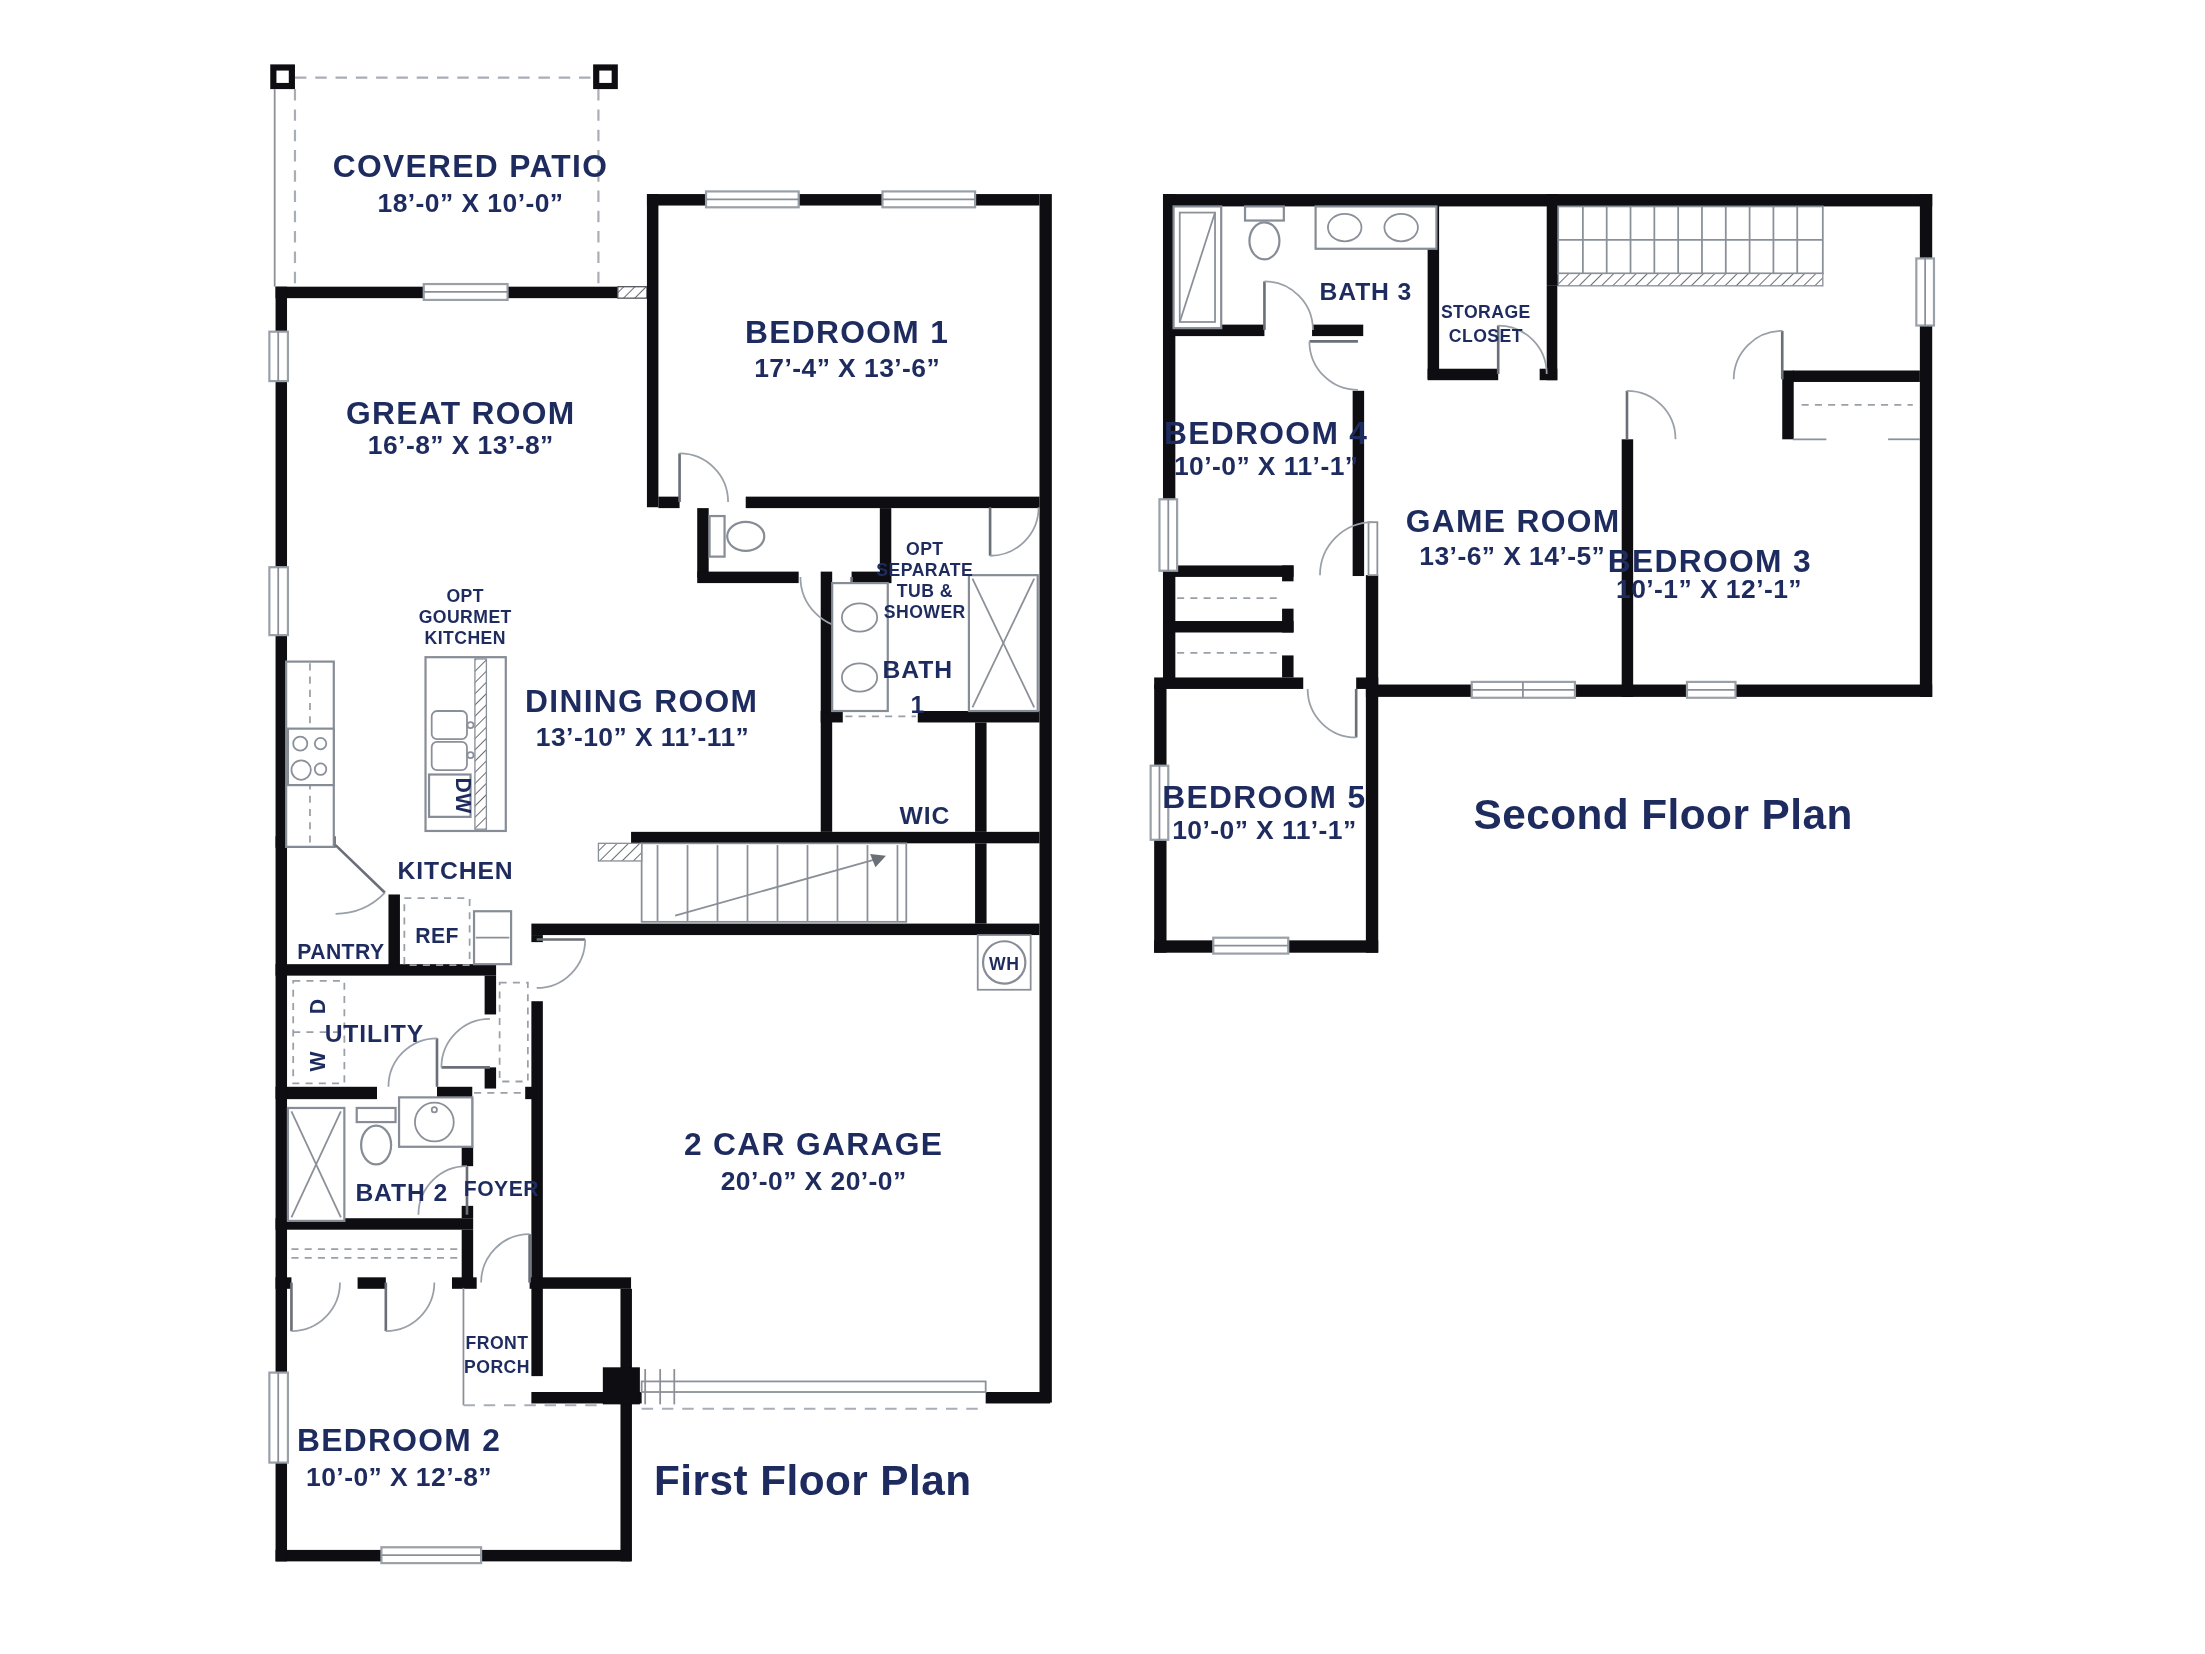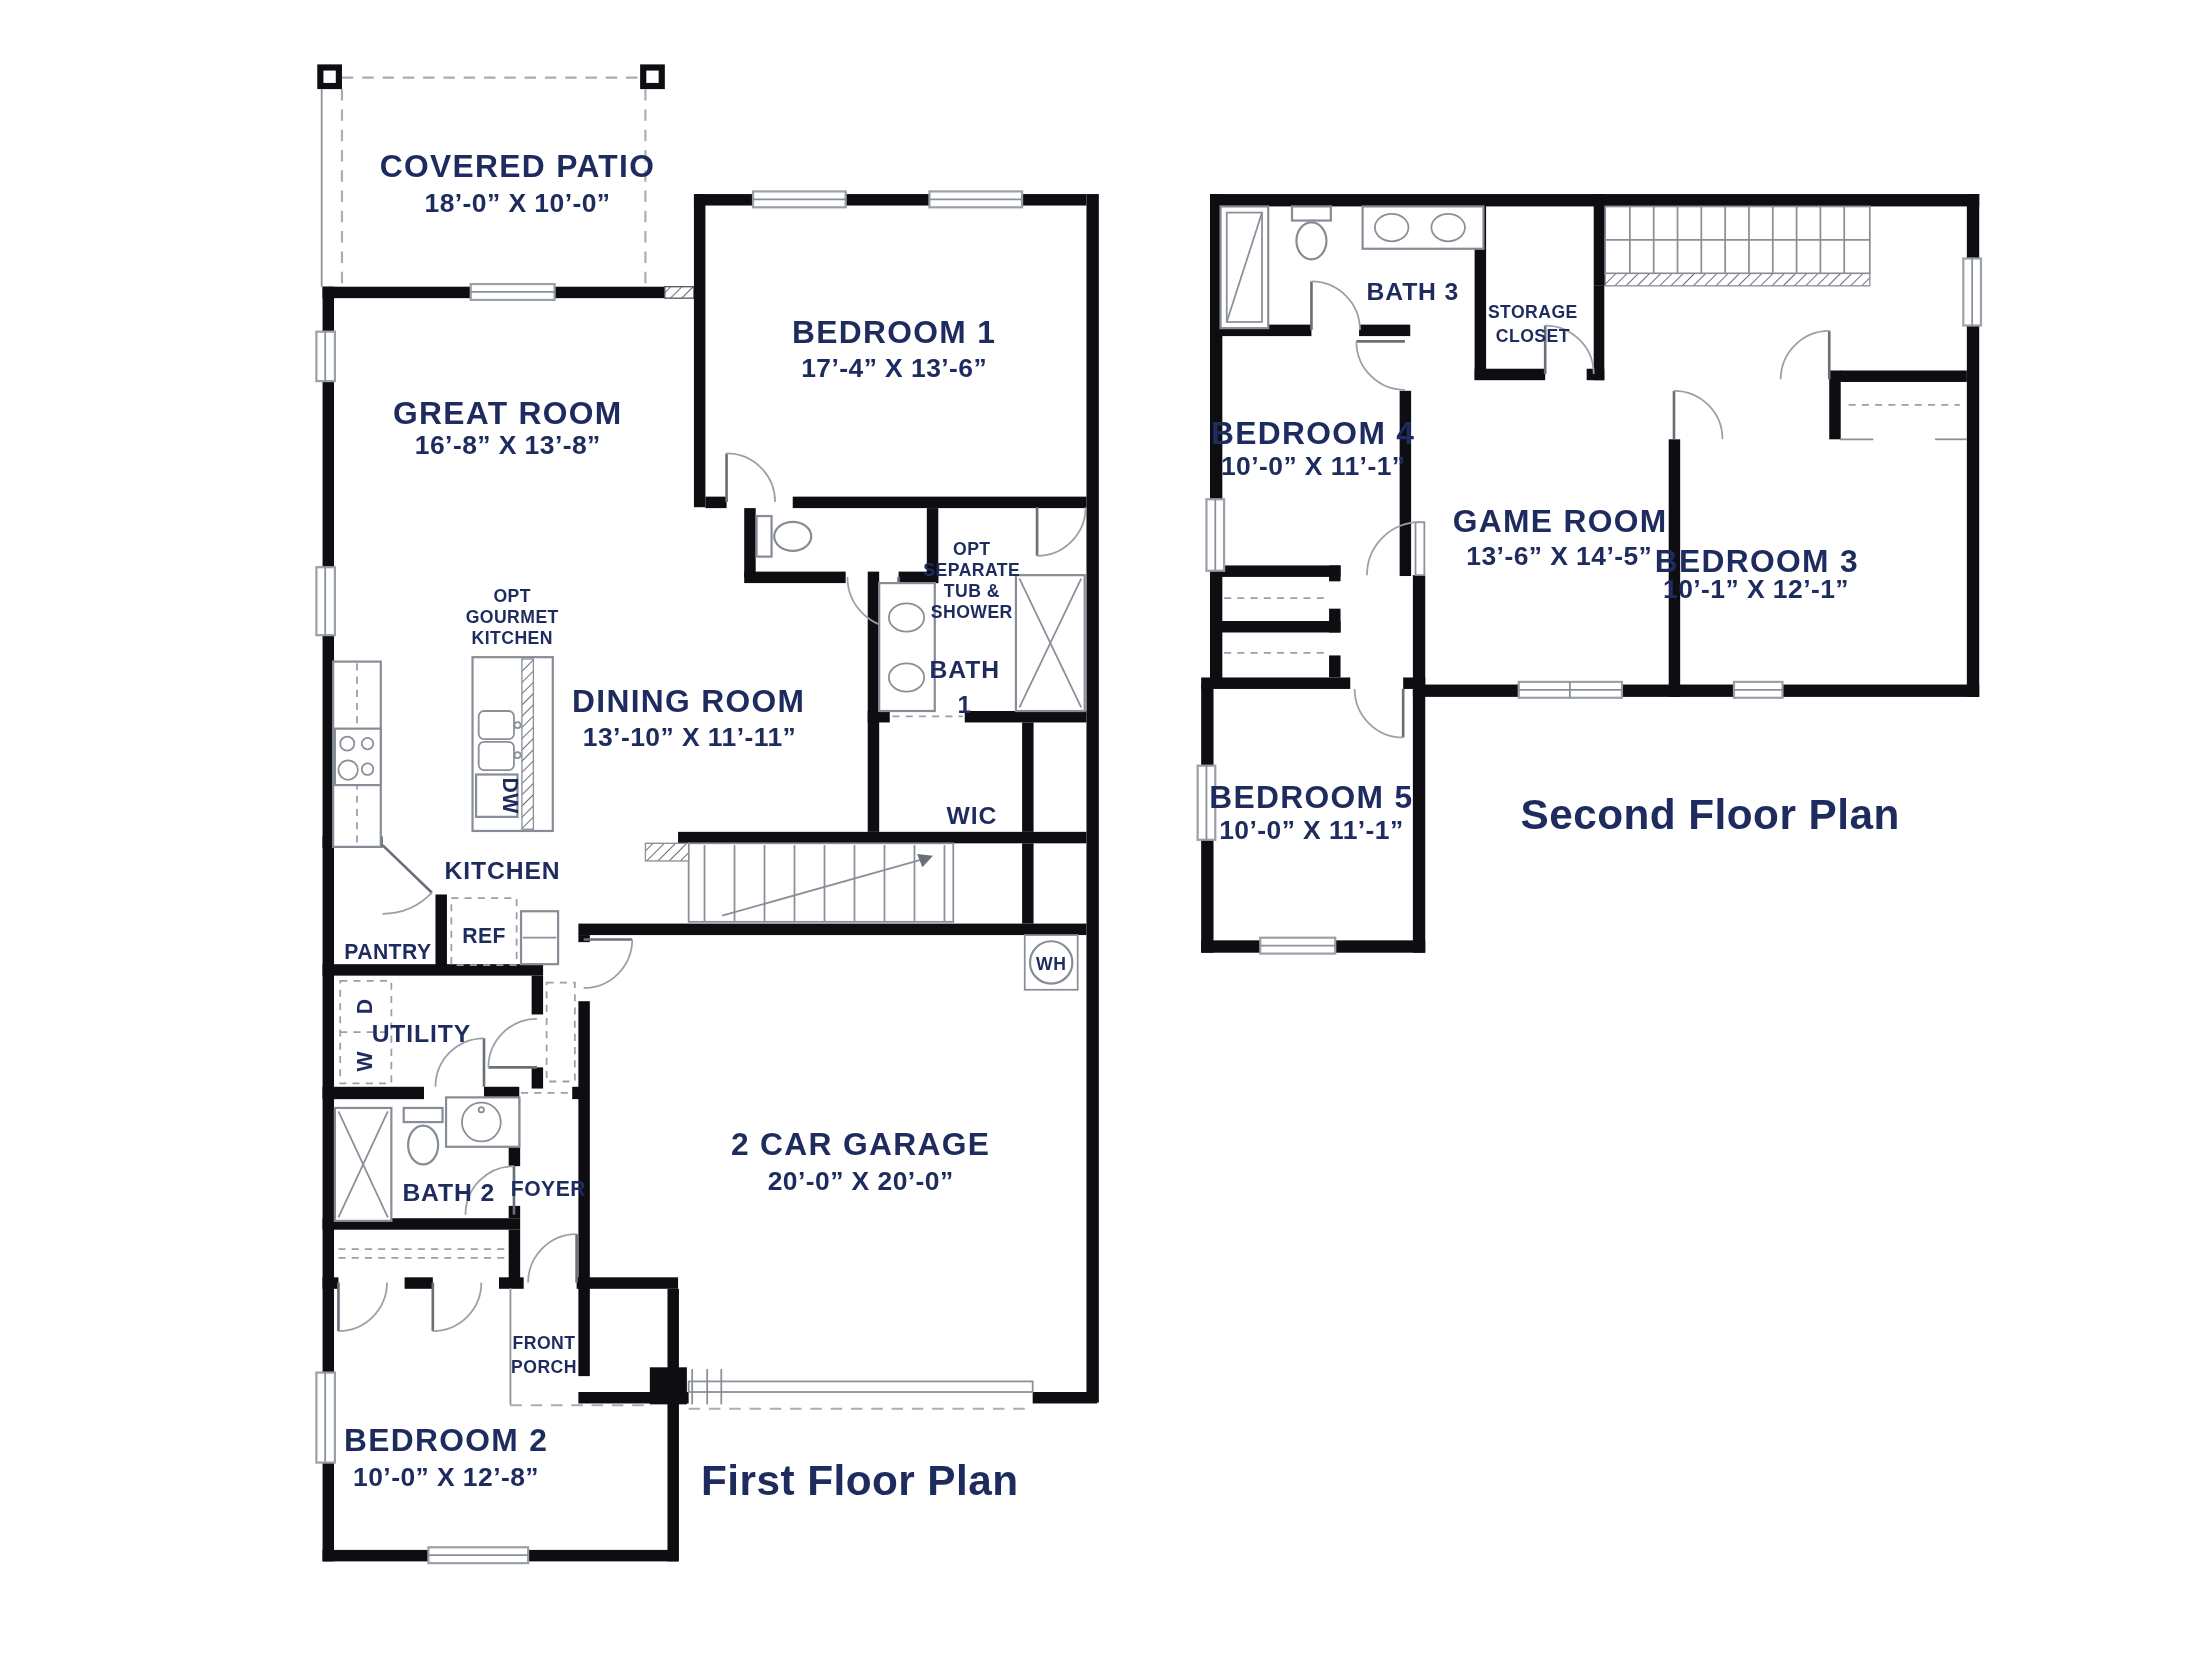--- a/index.html
+++ b/index.html
@@ -1,16 +1,16 @@
 <!DOCTYPE html>
 <html style="font-size:14px"><head>
 <meta charset="utf-8">
 <style>
   html,body{margin:0;padding:0;background:#ffffff;}
-  .page{position:relative;width:2094px;height:1654px;background:#fff;overflow:hidden;margin-left:47px;}
+  .page{position:relative;width:2094px;height:1654px;background:#fff;overflow:hidden;}
   svg{display:block;}
   .wall{fill:#0d0d12;}
   .win{fill:#ffffff;stroke:#9aa0a8;stroke-width:2.5;}
   .thin{fill:none;stroke:#8a8f98;stroke-width:2;}
   .thinw{fill:#ffffff;stroke:#8a8f98;stroke-width:2;}
   .arc{fill:none;stroke:#9aa0a8;stroke-width:2;}
   .leaf{stroke:#6b7078;stroke-width:3;fill:none;}
   .dash{fill:none;stroke:#a9aeb6;stroke-width:2.5;stroke-dasharray:13 10;}
   .dashf{fill:none;stroke:#9aa0a8;stroke-width:2;stroke-dasharray:8 7;}
   .fix{fill:#ffffff;stroke:#878d96;stroke-width:2.5;}

